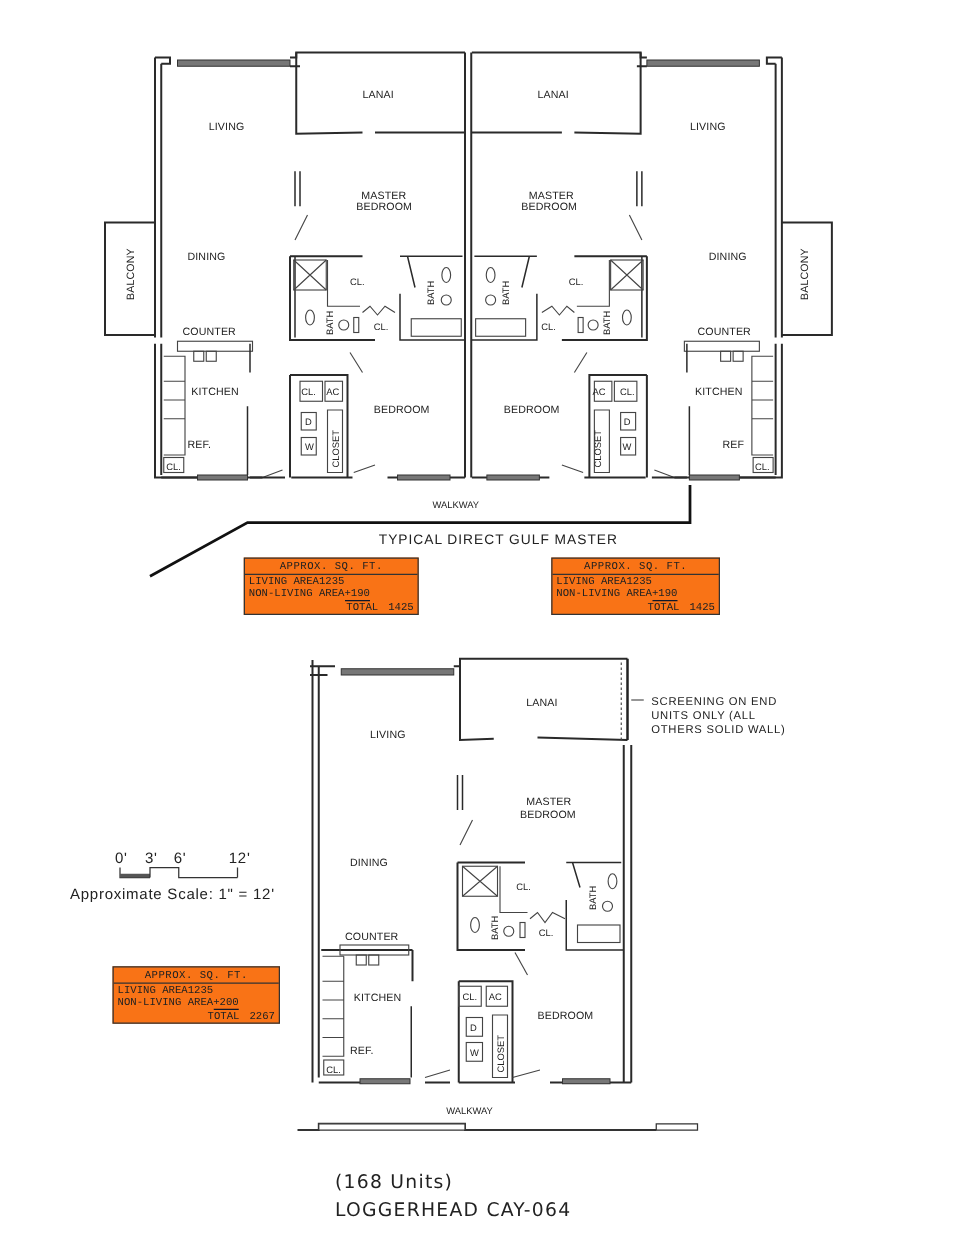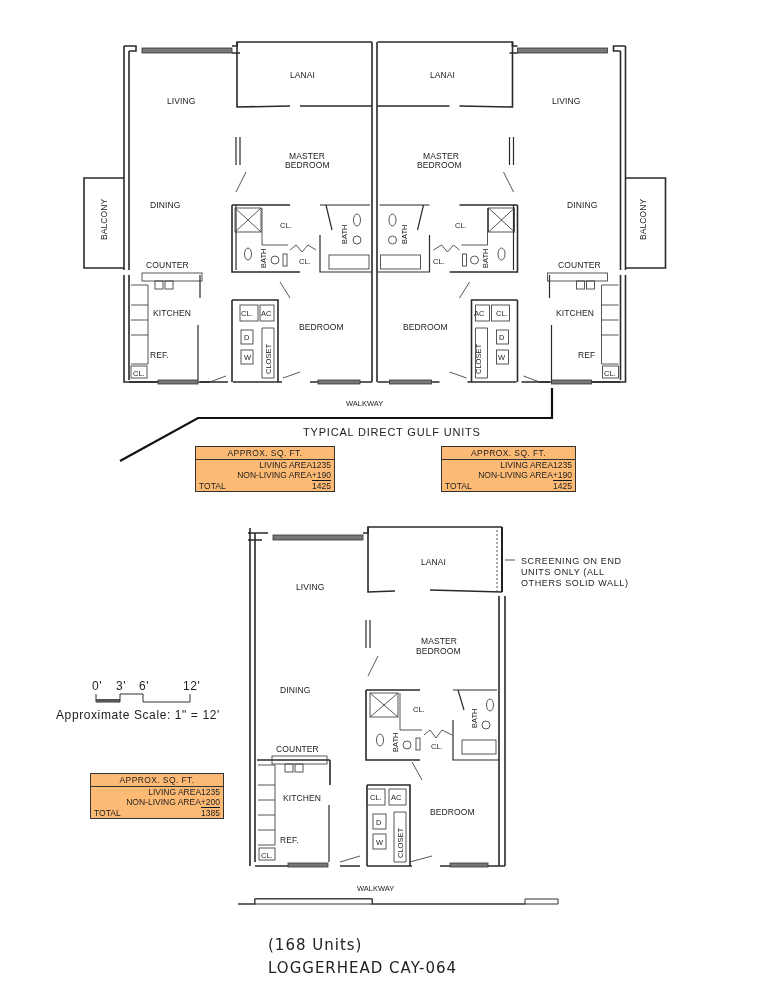--- a/index.html
+++ b/index.html
@@ -8,26 +8,26 @@
     svg { position: absolute; left: 0; top: 0; }
     .wall { fill: none; stroke: #2a2a2a; stroke-width: 1.6; }
     .wall2 { fill: none; stroke: #2a2a2a; stroke-width: 1.2; }
     .thin { fill: none; stroke: #444; stroke-width: 0.9; }
     .win { fill: #777; stroke: #333; stroke-width: 0.8; }
     .lbl { font-family: "Liberation Sans", sans-serif; font-size: 8.5px; fill: #222; letter-spacing: 0.1px; }
     .lbl-sm { font-family: "Liberation Sans", sans-serif; font-size: 7.5px; fill: #222; }
     .lbl-note { font-family: "Liberation Sans", sans-serif; font-size: 9px; fill: #222; letter-spacing: 0.6px; }
     .hand { font-family: "DejaVu Sans", sans-serif; font-size: 15px; fill: #222; letter-spacing: 1px; }
     .scale-lbl { font-family: "Liberation Sans", sans-serif; font-size: 12px; fill: #222; letter-spacing: 0.6px; }
-    .sqtable { position: absolute; border: 1.3px solid #333; background: #fdba74;
-               font-family: Liberation Sans, sans-serif; font-size: 8.5px; color: #222; }
+    .sqtable { position: absolute; border: 1.3px solid #333; background: #f97316;
+               font-family: Liberation Mono, monospace; font-size: 8.5px; color: #222; }
     .sqtable .hdr { border-bottom: 1.2px solid #333; text-align: center; padding: 1px 0 1px 0; letter-spacing: 0.4px; }
-    .sqtable .row { display: flex; justify-content: flex-end; padding: 0 3px; line-height: 10px; }
+    .sqtable .row { display: flex; justify-content: flex-start; padding: 0 3px; line-height: 10px; }
     .sqtable .uline { border-bottom: 1px solid #0f172a; }
-    .sqtable .total { justify-content: space-between; gap: 8px; }
+    .sqtable .total { justify-content: flex-end; gap: 8px; }
     .heading { position: absolute; font-family: "Liberation Sans", sans-serif; font-size: 11px; letter-spacing: 0.8px; color: #222; }
   </style>
 </head>
 <body>
 
 <svg width="773" height="1000" viewBox="0 0 773 1000">
 
   <g>
 
     <path class="wall" d="M124 46 L124 270 M129 51 L129 270"></path>
@@ -268,21 +268,21 @@
     <path d="M96 694 L96 702 L120 702" fill="none" stroke="#333" stroke-width="1"></path>
     <rect x="96" y="699" width="24" height="3" fill="#555"></rect>
     <path d="M120 702 L120 694 L143 694 L143 702 L190 702 M190 694 L190 702" fill="none" stroke="#333" stroke-width="1"></path>
     <text class="scale-lbl" x="56" y="719">Approximate Scale: 1" = 12'</text>
   </g>
 
   <text class="hand" x="268" y="950">(168 Units)</text>
   <text class="hand" x="268" y="973">LOGGERHEAD CAY-064</text>
 </svg>
 
-<div class="heading" style="left:303px; top:426px;">TYPICAL DIRECT GULF UNITS</div>
+<div class="heading" style="left:303px; top:426px;">TYPICAL DIRECT GULF MASTER</div>
 <div class="heading" style="left:117px; top:784px;font-family:Liberation Serif, serif;">TYPICAL UNIT</div>
 
 <div class="sqtable" style="left:195px; top:446px; width:138px;">
   <div class="hdr">APPROX. SQ. FT.</div>
   <div class="row">
       <span>LIVING AREA</span>
       <span>1235</span>
     </div>
   <div class="row">
       <span>NON-LIVING AREA</span>
@@ -315,15 +315,15 @@
   <div class="row">
       <span>LIVING AREA</span>
       <span>1235</span>
     </div>
   <div class="row">
       <span>NON-LIVING AREA</span>
       <span class="uline">+200</span>
     </div>
   <div class="row total">
       <span>TOTAL</span>
-      <span>1385</span>
+      <span>2267</span>
     </div>
 </div>
 
 </body></html>

